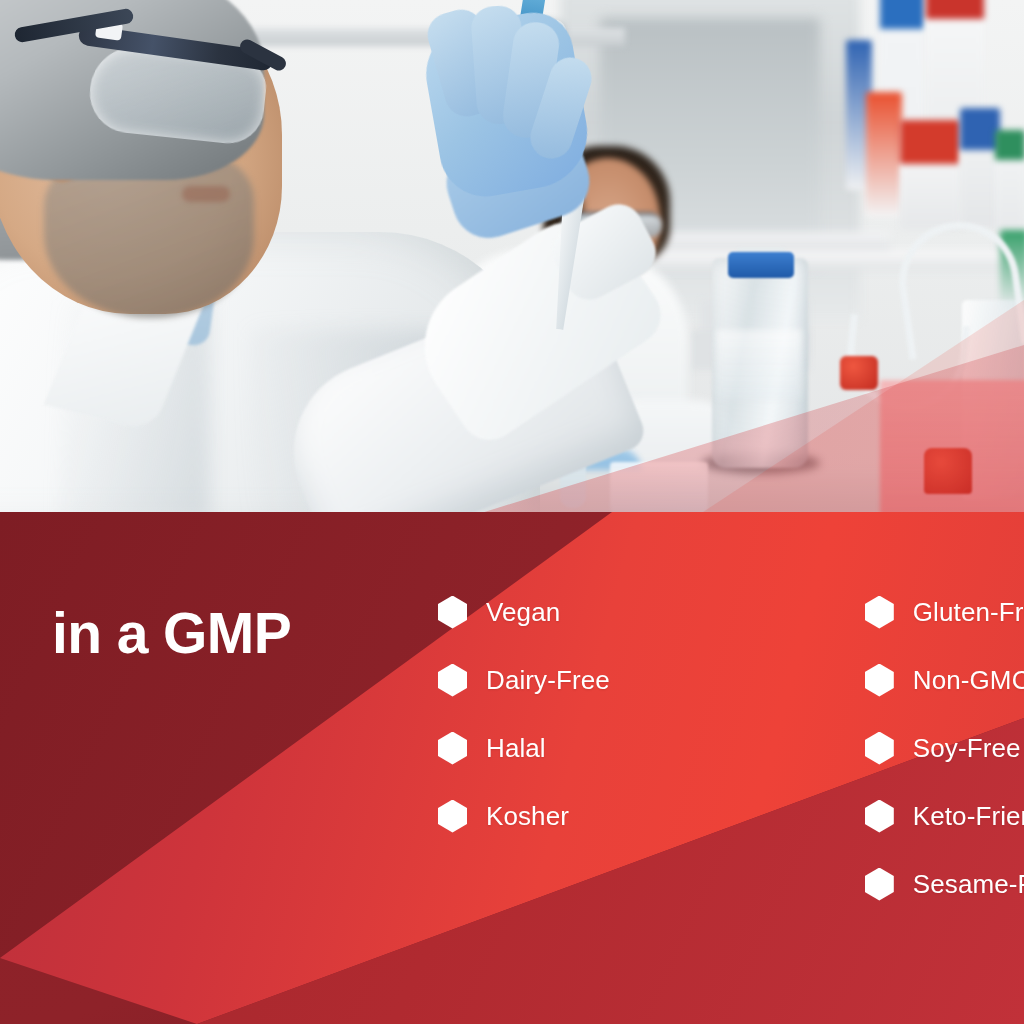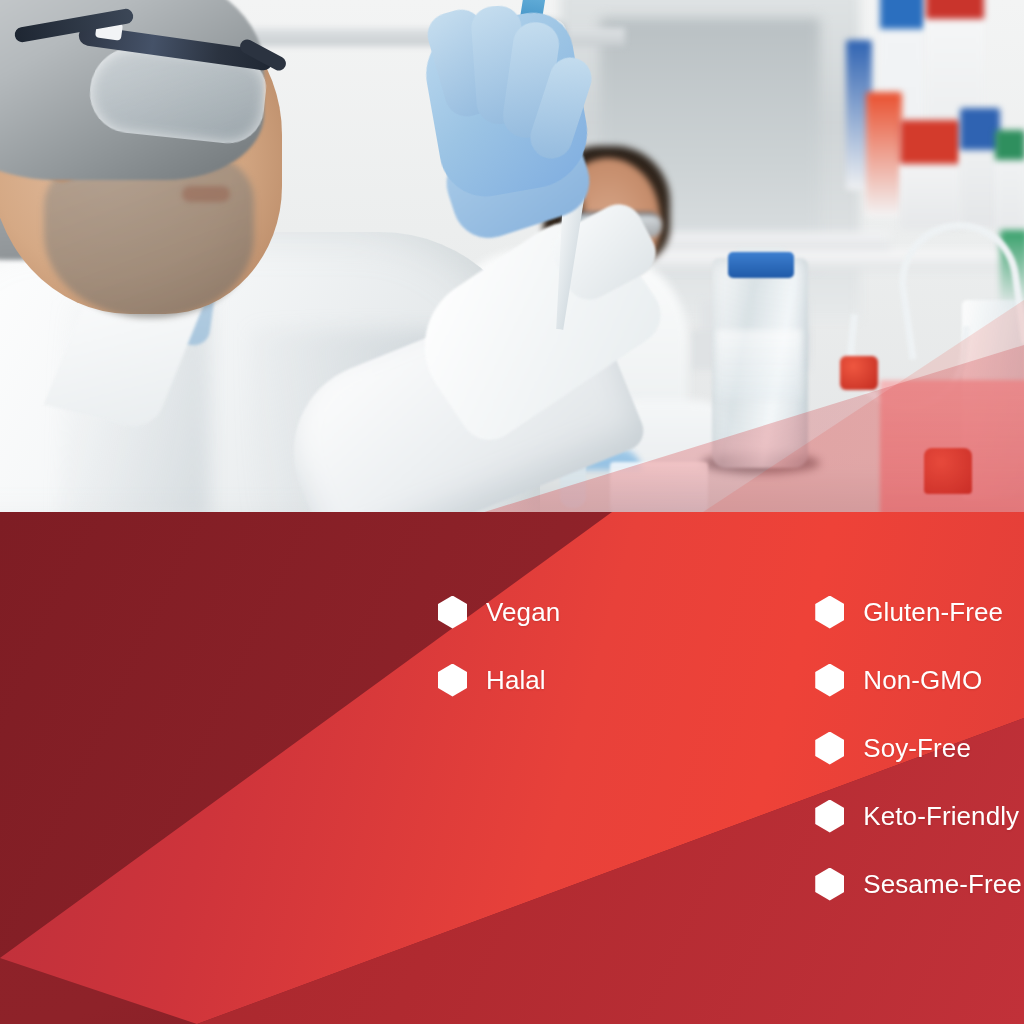--- a/index.html
+++ b/index.html
@@ -539,31 +539,40 @@
   <div class="panel">
     <div class="band">
       <div class="upper-dark"></div>
       <div class="mid-light"></div>
       <div class="lower-dark"></div>
       <div class="left-block"></div>
     </div>
   </div>
 
   <div class="headline">
+    <span class="hl">in a GMP</span>
   </div>
 
   <div class="claims">
     <div class="claim-col">
       <div class="claim-item">
         <span class="hex"></span>
         <span class="claim-label">Vegan</span>
       </div>
       <div class="claim-item">
         <span class="hex"></span>
+        <span class="claim-label">Dairy-Free</span>
+      </div>
+      <div class="claim-item">
+        <span class="hex"></span>
         <span class="claim-label">Halal</span>
+      </div>
+      <div class="claim-item">
+        <span class="hex"></span>
+        <span class="claim-label">Kosher</span>
       </div>
     </div>
 
     <div class="claim-col">
       <div class="claim-item">
         <span class="hex"></span>
         <span class="claim-label">Gluten-Free</span>
       </div>
       <div class="claim-item">
         <span class="hex"></span>

